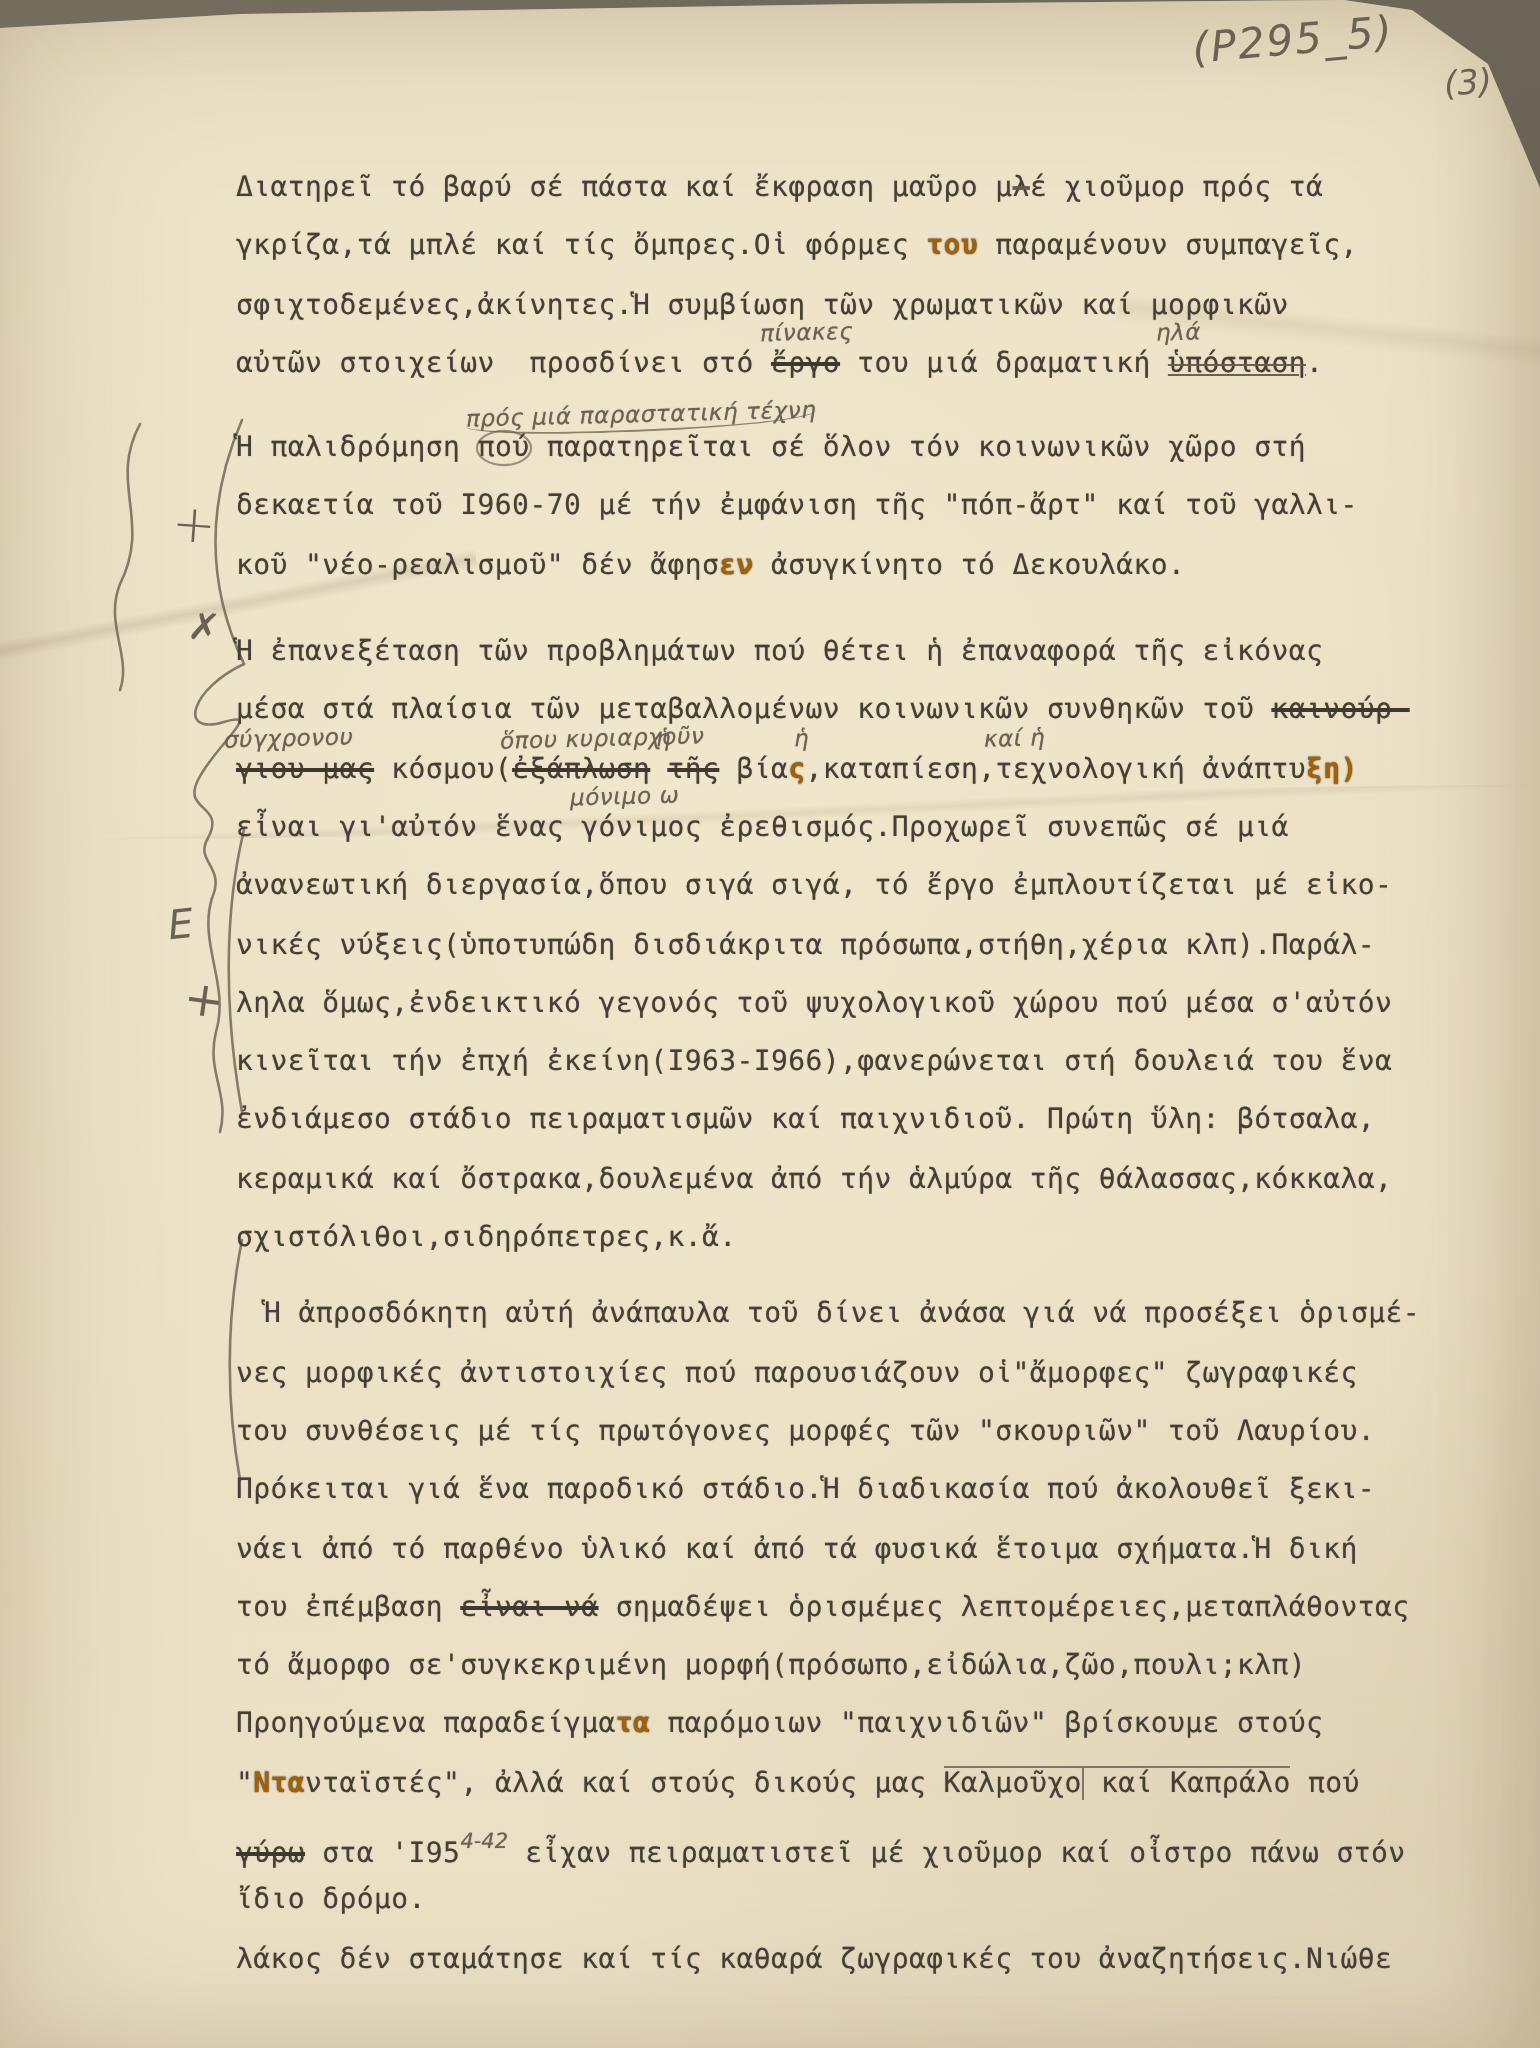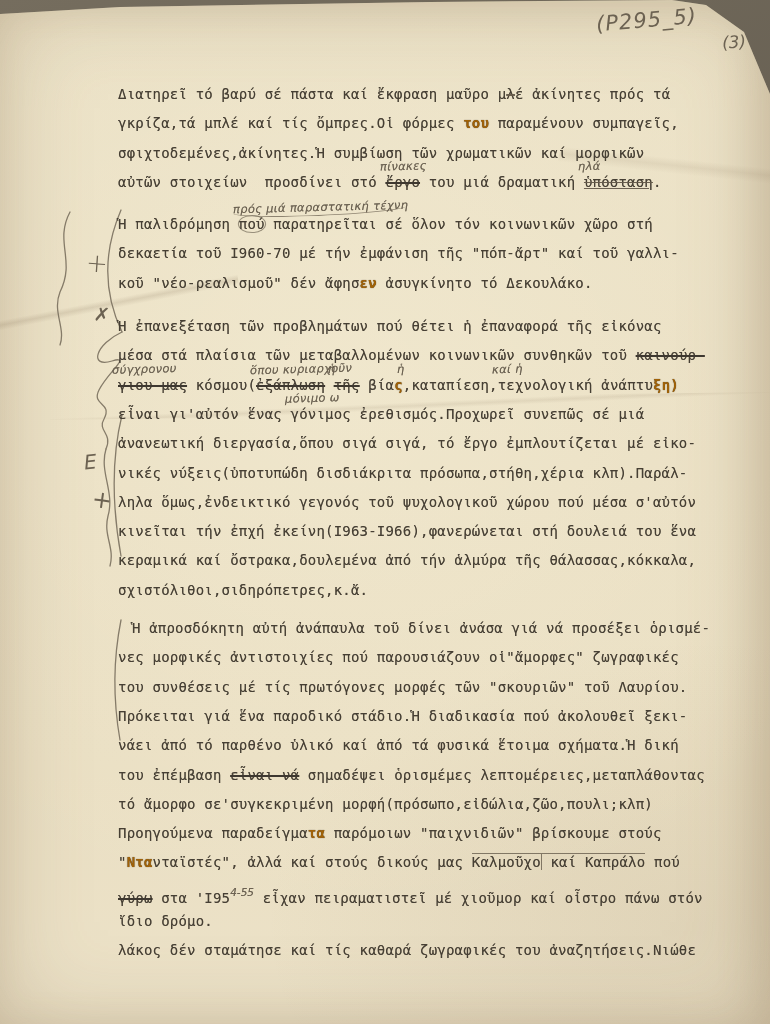--- a/index.html
+++ b/index.html
@@ -83,42 +83,43 @@
     <path d="M121 620 C 113 660, 113 700, 120 740"></path>
   </g>
 </svg>
 
 <span id="plus1" class="mark">+</span>
 <span id="plus2" class="mark">+</span>
 <span id="emark" class="mark">Ε</span>
 <span id="xmark" class="mark">✗</span>
 
 <div id="typedtext">
-    <div class="tline"><span class="tseg n">Διατηρεῖ τό βαρύ σέ πάστα καί ἔκφραση μαῦρο μ</span><span class="tseg xp">λ</span><span class="tseg n">έ ἀκίνητες πρός τά</span></div>
+    <div class="tline"><span class="tseg n">Διατηρεῖ τό βαρύ σέ πάστα καί ἔκφραση μαῦρο μ</span><span class="tseg xp">λ</span><span class="tseg n">έ χιοῦμορ πρός τά</span></div>
     <div class="tline"><span class="tseg n">γκρίζα,τά μπλέ καί τίς ὄμπρες.Οἱ φόρμες </span><span class="tseg b">του</span><span class="tseg n"> παραμένουν συμπαγεῖς,</span></div>
     <div class="tline"><span class="tseg n">σφιχτοδεμένες,ἀκίνητες.Ἡ συμβίωση τῶν χρωματικῶν καί μορφικῶν</span></div>
     <div class="tline"><span class="tseg n">αὐτῶν στοιχείων  προσδίνει στό </span><span class="tseg x anch"><span class="above hw">πίνακες</span>ἔργο</span><span class="tseg n"> του μιά δραματική </span><span class="tseg xw anch"><span class="above hw">ηλά</span>ὑπόσταση</span><span class="tseg n">.</span></div>
     <div class="tline" style="margin-top: 13px;"><span class="tseg n">Ἡ παλιδρόμηση </span><span class="tseg circ anch"><span class="above hw u">πρός μιά παραστατική τέχνη</span>πού</span><span class="tseg n"> παρατηρεῖται σέ ὅλον τόν κοινωνικῶν χῶρο στή</span></div>
     <div class="tline"><span class="tseg n">δεκαετία τοῦ Ι960-70 μέ τήν ἐμφάνιση τῆς "πόπ-ἄρτ" καί τοῦ γαλλι-</span></div>
     <div class="tline"><span class="tseg n">κοῦ "νέο-ρεαλισμοῦ" δέν ἄφησ</span><span class="tseg b">εν</span><span class="tseg n"> ἀσυγκίνητο τό Δεκουλάκο.</span></div>
     <div class="tline" style="margin-top: 14px;"><span class="tseg n">Ἡ ἐπανεξέταση τῶν προβλημάτων πού θέτει ἡ ἐπαναφορά τῆς εἰκόνας</span></div>
     <div class="tline"><span class="tseg n">μέσα στά πλαίσια τῶν μεταβαλλομένων κοινωνικῶν συνθηκῶν τοῦ </span><span class="tseg x">καινούρ-</span></div>
     <div class="tline"><span class="tseg x anch"><span class="above hw">σύγχρονου</span>γιου μας</span><span class="tseg n"> κόσμου(</span><span class="tseg x anch"><span class="above hw">ὅπου κυριαρχοῦν</span>ἐξάπλωση</span><span class="tseg n"> </span><span class="tseg x anch"><span class="above hw">ἡ</span>τῆς</span><span class="tseg n"> βία</span><span class="tseg b">ς</span><span class="tseg n anch"><span class="above hw">ἡ</span>,</span><span class="tseg n">καταπίεση,</span><span class="tseg n anch"><span class="above hw">καί ἡ</span>τεχνολογική</span><span class="tseg n"> ἀνάπτυ</span><span class="tseg b">ξη)</span></div>
     <div class="tline"><span class="tseg n">εἶναι γι'αὐτόν ἕνας </span><span class="tseg n anch"><span class="above hw">μόνιμο ω</span>γόνιμος</span><span class="tseg n"> ἐρεθισμός.Προχωρεῖ συνεπῶς σέ μιά</span></div>
     <div class="tline"><span class="tseg n">ἀνανεωτική διεργασία,ὅπου σιγά σιγά, τό ἔργο ἐμπλουτίζεται μέ εἰκο-</span></div>
     <div class="tline"><span class="tseg n">νικές νύξεις(ὑποτυπώδη δισδιάκριτα πρόσωπα,στήθη,χέρια κλπ).Παράλ-</span></div>
     <div class="tline"><span class="tseg n">ληλα ὅμως,ἐνδεικτικό γεγονός τοῦ ψυχολογικοῦ χώρου πού μέσα σ'αὐτόν</span></div>
     <div class="tline"><span class="tseg n">κινεῖται τήν ἐπχή ἐκείνη(Ι963-Ι966),φανερώνεται στή δουλειά του ἕνα</span></div>
+    <div class="tline"><span class="tseg n">ἐνδιάμεσο στάδιο πειραματισμῶν καί παιχνιδιοῦ. Πρώτη ὕλη: βότσαλα,</span></div>
     <div class="tline"><span class="tseg n">κεραμικά καί ὄστρακα,δουλεμένα ἀπό τήν ἁλμύρα τῆς θάλασσας,κόκκαλα,</span></div>
     <div class="tline"><span class="tseg n">σχιστόλιθοι,σιδηρόπετρες,κ.ἄ.</span></div>
     <div class="tline" style="margin-top: 9px; text-align: center;"><span class="tseg n">Ἡ ἀπροσδόκητη αὐτή ἀνάπαυλα τοῦ δίνει ἀνάσα γιά νά προσέξει ὁρισμέ-</span></div>
     <div class="tline"><span class="tseg n">νες μορφικές ἀντιστοιχίες πού παρουσιάζουν οἱ"ἄμορφες" ζωγραφικές</span></div>
     <div class="tline"><span class="tseg n">του συνθέσεις μέ τίς πρωτόγονες μορφές τῶν "σκουριῶν" τοῦ Λαυρίου.</span></div>
     <div class="tline"><span class="tseg n">Πρόκειται γιά ἕνα παροδικό στάδιο.Ἡ διαδικασία πού ἀκολουθεῖ ξεκι-</span></div>
     <div class="tline"><span class="tseg n">νάει ἀπό τό παρθένο ὑλικό καί ἀπό τά φυσικά ἕτοιμα σχήματα.Ἡ δική</span></div>
     <div class="tline"><span class="tseg n">του ἐπέμβαση </span><span class="tseg x">εἶναι νά</span><span class="tseg n"> σημαδέψει ὁρισμέμες λεπτομέρειες,μεταπλάθοντας</span></div>
     <div class="tline"><span class="tseg n">τό ἄμορφο σε'συγκεκριμένη μορφή(πρόσωπο,εἰδώλια,ζῶο,πουλι;κλπ)</span></div>
     <div class="tline"><span class="tseg n">Προηγούμενα παραδείγμα</span><span class="tseg b">τα</span><span class="tseg n"> παρόμοιων "παιχνιδιῶν" βρίσκουμε στούς</span></div>
     <div class="tline"><span class="tseg n">"</span><span class="tseg b">Ντα</span><span class="tseg n">νταϊστές", ἀλλά καί στούς δικούς μας </span><span class="tseg ov">Καλμοῦχο</span><span class="tseg ovb"> καί Καπράλο</span><span class="tseg n"> πού</span></div>
-    <div class="tline"><span class="tseg x">γύρω</span><span class="tseg n"> στα 'Ι95</span><span class="tseg sup">4-55</span><span class="tseg n"> εἶχαν πειραματιστεῖ μέ χιοῦμορ καί οἶστρο πάνω στόν</span></div>
+    <div class="tline"><span class="tseg x">γύρω</span><span class="tseg n"> στα 'Ι95</span><span class="tseg sup">4-42</span><span class="tseg n"> εἶχαν πειραματιστεῖ μέ χιοῦμορ καί οἶστρο πάνω στόν</span></div>
     <div class="tline"><span class="tseg n">ἴδιο δρόμο.</span></div>
     <div class="tline"><span class="tseg n">λάκος δέν σταμάτησε καί τίς καθαρά ζωγραφικές του ἀναζητήσεις.Νιώθε</span></div>
   </div>
 
 </body></html>

